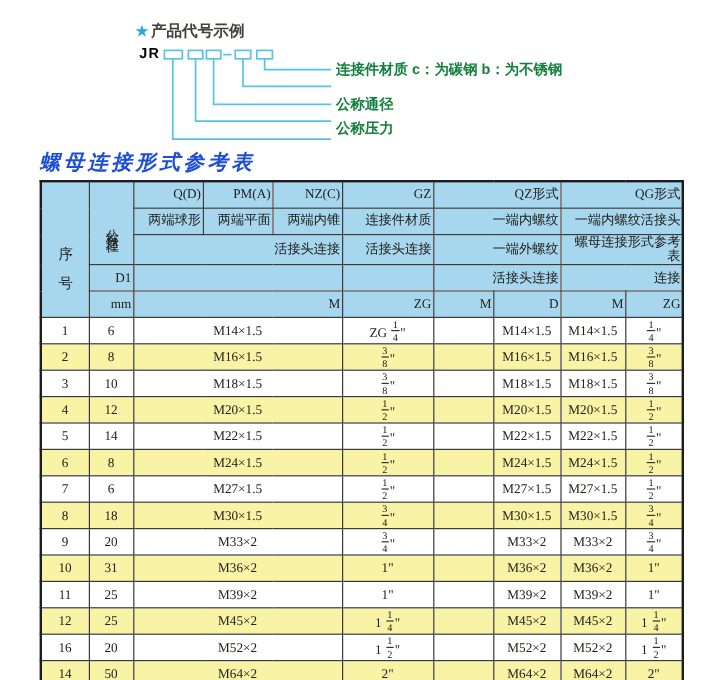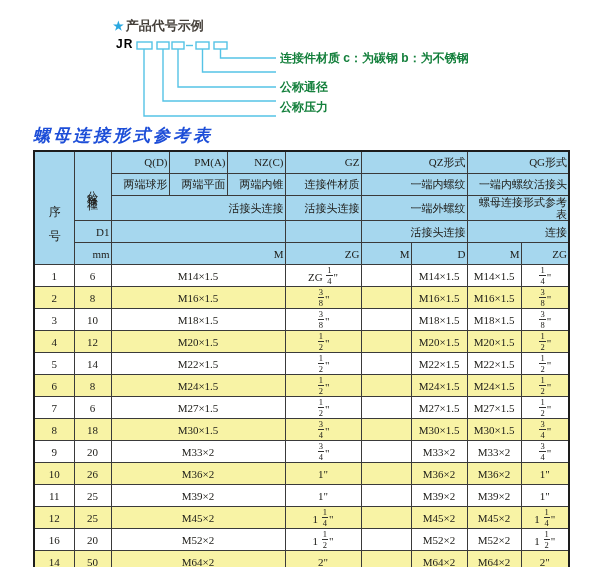--- a/index.html
+++ b/index.html
@@ -223,21 +223,21 @@
           <td>20</td>
           <td colspan="3">M33×2</td>
           <td><span class="frac"><span class="fn">3</span><span class="fd">4</span></span>"</td>
           <td></td>
           <td>M33×2</td>
           <td>M33×2</td>
           <td><span class="frac"><span class="fn">3</span><span class="fd">4</span></span>"</td>
         </tr>
         <tr class="alt">
           <td>10</td>
-          <td>26</td>
+          <td>31</td>
           <td colspan="3">M36×2</td>
           <td>1"</td>
           <td></td>
           <td>M36×2</td>
           <td>M36×2</td>
           <td>1"</td>
         </tr>
         <tr>
           <td>11</td>
           <td>25</td>

